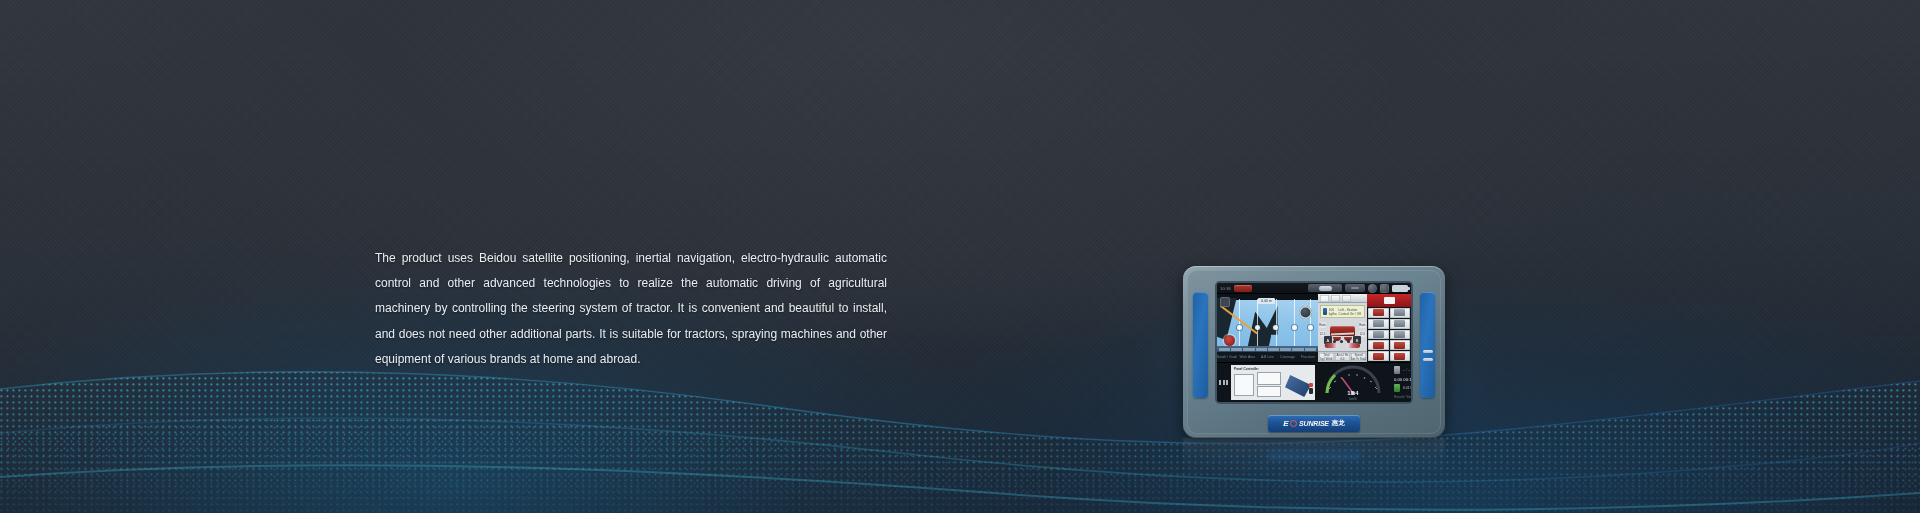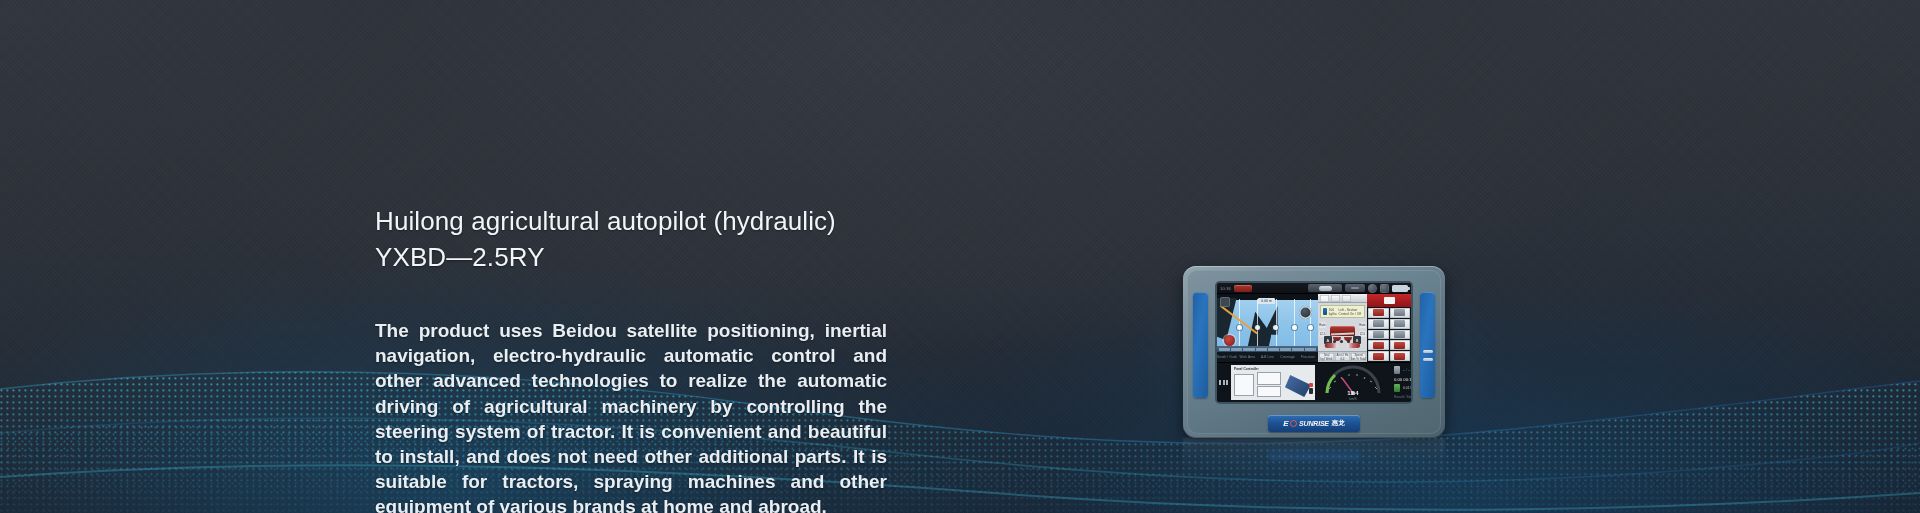--- a/index.html
+++ b/index.html
@@ -56,27 +56,26 @@
     font-size: 26px;
     font-weight: 400;
     line-height: 36px;
     letter-spacing: 0.1px;
     white-space: pre-line;
     text-shadow: 0 1px 2px rgba(0,0,0,0.40);
   }
   .desc {
     margin-top: 43px;
     color: #e9eef3;
-    font-size: 19px;
+    font-size: 12px;
     line-height: 25.2px;
     text-align: justify;
     text-justify: inter-word;
     text-shadow: 0 1px 2px rgba(0,0,0,0.45);
     hyphens: manual;
-    font-weight: bold;
   }
 
   
   .device-wrap {
     position: absolute;
     left: 1183px; top: 266px;
     width: 262px; height: 172px;
   }
   .device-glow {
     position: absolute; left: -46px; top: -24px;
@@ -481,22 +480,20 @@
       <rect x="0" y="0" width="1920" height="220" fill="url(#dots)" mask="url(#m1)" opacity="0.85"></rect>
       <rect x="0" y="0" width="1920" height="220" fill="url(#dots2)" mask="url(#m2)" opacity="0.70"></rect>
 
       <path d="M0,96 C260,66 520,78 760,112 C1010,148 1230,162 1470,140 C1650,124 1800,102 1920,88" fill="none" stroke="url(#gw1)" stroke-width="1.4" opacity="0.55"></path>
       <path d="M0,140 C300,112 600,126 900,160 C1180,192 1440,198 1700,176 C1800,168 1880,158 1920,150" fill="none" stroke="url(#gw2)" stroke-width="1.6" opacity="0.45"></path>
       <path d="M0,184 C340,160 680,176 1020,202 C1300,222 1600,222 1920,200" fill="none" stroke="#3fb2cc" stroke-width="2" opacity="0.35"></path>
     </svg>
   </div>
 
   <div class="copy">
-    <h1 class="title">Huilong agricultural autopilot (hydraulic)
-YXBD—2.5RY</h1>
     <p class="desc">The product uses Beidou satellite positioning, inertial navigation, electro-hydraulic automatic control and other advanced technologies to realize the automatic driving of agricultural machinery by controlling the steering system of tractor. It is convenient and beautiful to install, and does not need other additional parts. It is suitable for tractors, spraying machines and other equipment of various brands at home and abroad.</p>
   </div>
 
   <div class="device-glow" style="left:1137px; top:242px;"></div>
 
   <div class="device-wrap">
     <div class="device">
       <div class="device-inner"></div>
 
       <div class="side-strip left"></div>

